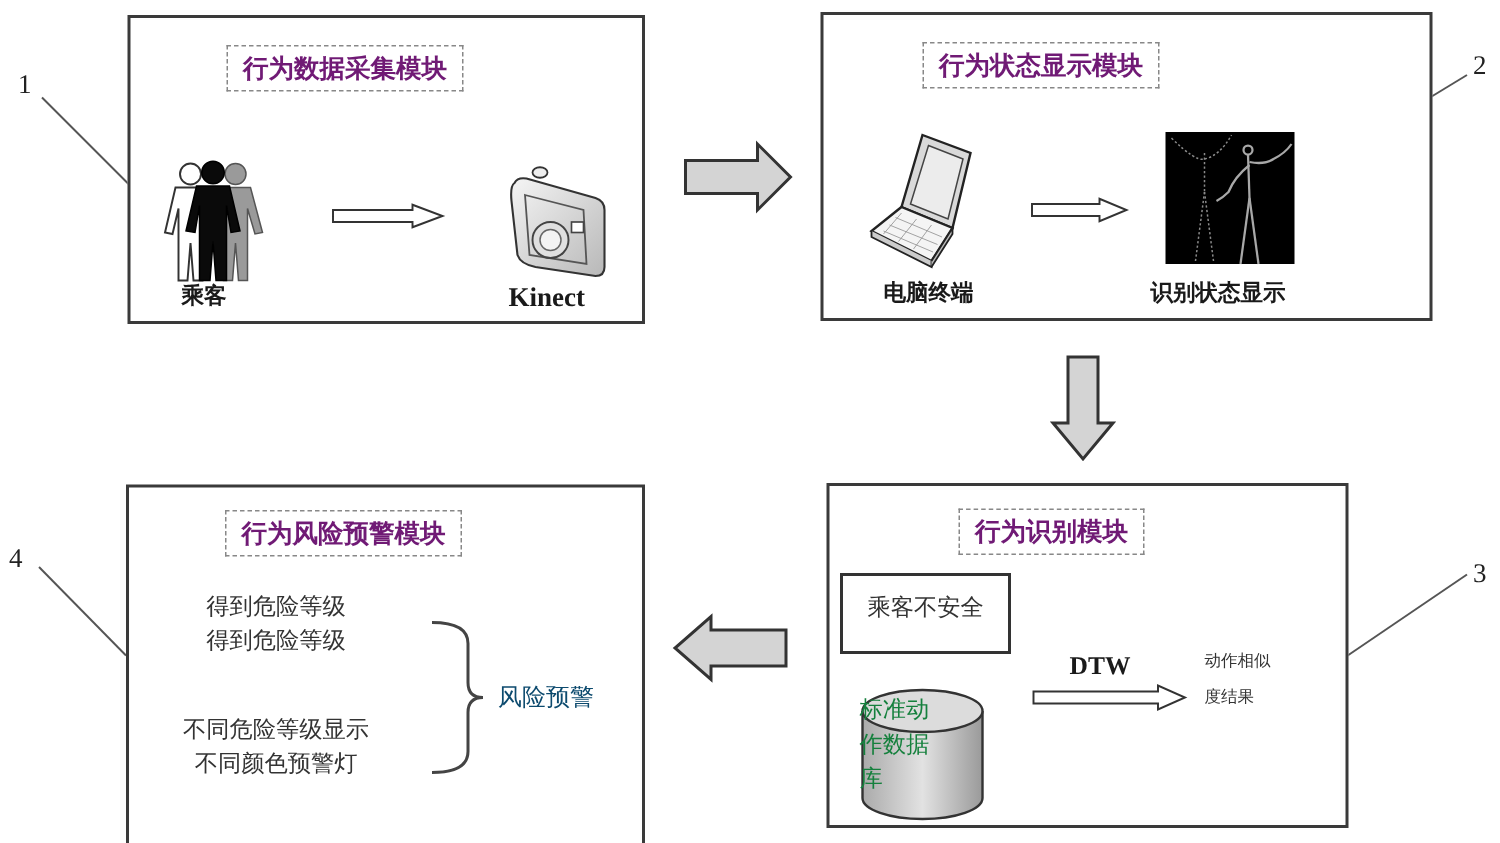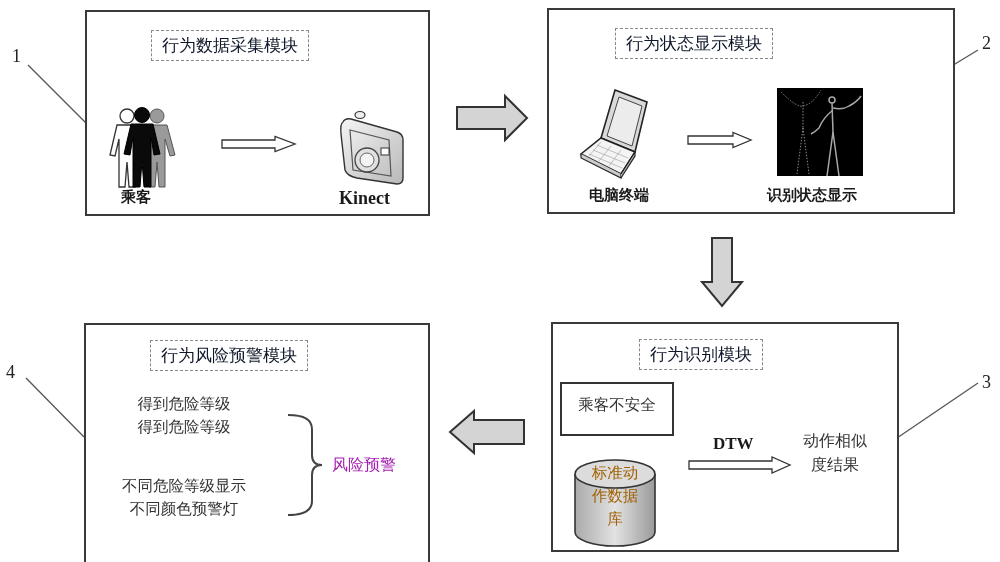--- a/index.html
+++ b/index.html
@@ -1,20 +1,20 @@
 <!DOCTYPE html>
 <html><head>
   <meta charset="utf-8">
   <style>
     html, body { margin: 0; padding: 0; background: #ffffff; }
     body { width: 1000px; height: 562px; position: relative; overflow: hidden;
            font-family: "DejaVu Sans", sans-serif; color: #1a1a1a; }
     .module { position: absolute; border: 2px solid #3a3a3a; background: #fff; box-sizing: border-box; }
     .title { position: absolute; border: 1.5px dashed #888; padding: 3px 10px;
-             font-weight: normal; font-size: 17px; color: #0f172a; white-space: nowrap; }
+             font-weight: bold; font-size: 17px; color: #701a75; white-space: nowrap; }
     .label { position: absolute; font-size: 15px; white-space: nowrap; }
     .bold { font-weight: bold; }
     .num { position: absolute; font-family: "Liberation Serif", serif; font-size: 18px; color: #222; }
     svg { position: absolute; overflow: visible; }
   </style>
 </head>
 <body>
 
 <svg width="1000" height="562" style="left:0;top:0;">
   <line x1="28" y1="65" x2="86" y2="123" stroke="#555" stroke-width="1.3"></line>
@@ -133,32 +133,32 @@
     <defs>
       <linearGradient id="dbg" x1="0" y1="0" x2="1" y2="0">
         <stop offset="0" stop-color="#aaa"></stop>
           <stop offset="0.5" stop-color="#e2e2e2"></stop>
           <stop offset="1" stop-color="#9a9a9a"></stop>
       </linearGradient>
     </defs>
     <path d="M2 16 L2 74 A40 14 0 0 0 82 74 L82 16" fill="url(#dbg)" stroke="#333" stroke-width="1.6"></path>
     <ellipse cx="42" cy="16" rx="40" ry="14" fill="#dcdcdc" stroke="#333" stroke-width="1.6"></ellipse>
   </svg>
-  <div style="position:absolute;left:20px;top:138px;width:84px;text-align:center;font-size:15.5px;line-height:23px;color:#a16207;">
+  <div style="position:absolute;left:20px;top:138px;width:84px;font-size:15.5px;line-height:23px;color:#15803d;">
     <div>标准动</div>
     <div>作数据</div>
     <div>库</div>
   </div>
 
   <div class="label bold" style="left:160px;top:110px;font-family:'Liberation Serif',serif;font-size:17px;">DTW</div>
   <svg width="104" height="18" style="left:135px;top:132px;">
     <path d="M1 5 L84 5 L84 1 L102 9 L84 17 L84 13 L1 13 Z" fill="#fff" stroke="#333" stroke-width="1.3"></path>
   </svg>
 
-  <div style="position:absolute;left:250px;top:105px;font-size:16px;line-height:24px;color:#333;text-align:center;">
+  <div style="position:absolute;left:250px;top:105px;font-size:11px;line-height:24px;color:#333;">
     <div>动作相似</div>
     <div>度结果</div>
   </div>
 </div>
 
 <svg width="80" height="46" style="left:448px;top:409px;">
   <path d="M76 11 L26 11 L26 2 L2 23 L26 44 L26 35 L76 35 Z" fill="#d4d4d4" stroke="#333" stroke-width="2"></path>
 </svg>
 
 <div class="module" style="left:84px;top:323px;width:346px;height:269px;">
@@ -171,14 +171,14 @@
 
   <div style="position:absolute;left:16px;top:150px;width:164px;text-align:center;font-size:15.5px;line-height:23px;color:#333;">
     <div>不同危险等级显示</div>
     <div>不同颜色预警灯</div>
   </div>
 
   <svg width="40" height="104" style="left:200px;top:88px;">
     <path d="M2 2 Q26 2 26 16 L26 42 Q26 52 36 52 Q26 52 26 62 L26 88 Q26 102 2 102" fill="none" stroke="#444" stroke-width="2"></path>
   </svg>
 
-  <div class="label" style="left:246px;top:130px;font-size:16px;color:#a21caf;">风险预警</div>
+  <div class="label" style="left:246px;top:130px;font-size:16px;color:#0c4a6e;">风险预警</div>
 </div>
 
 </body></html>

